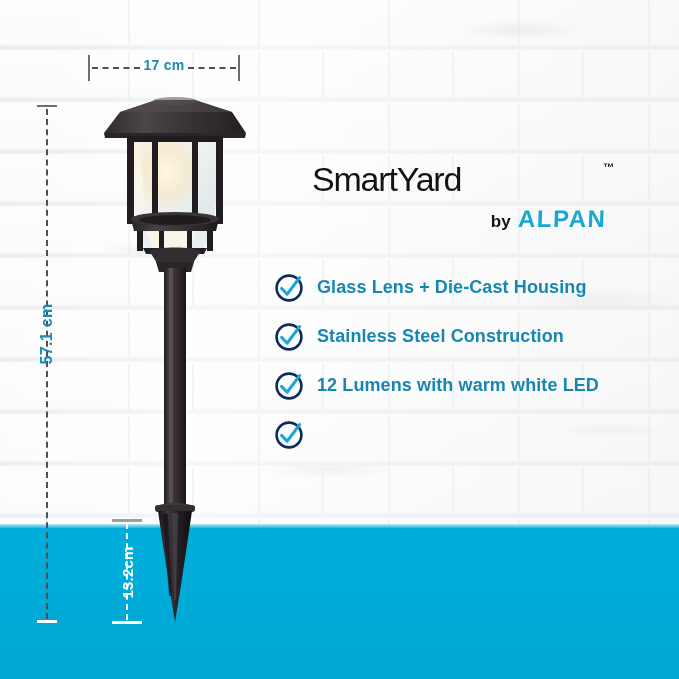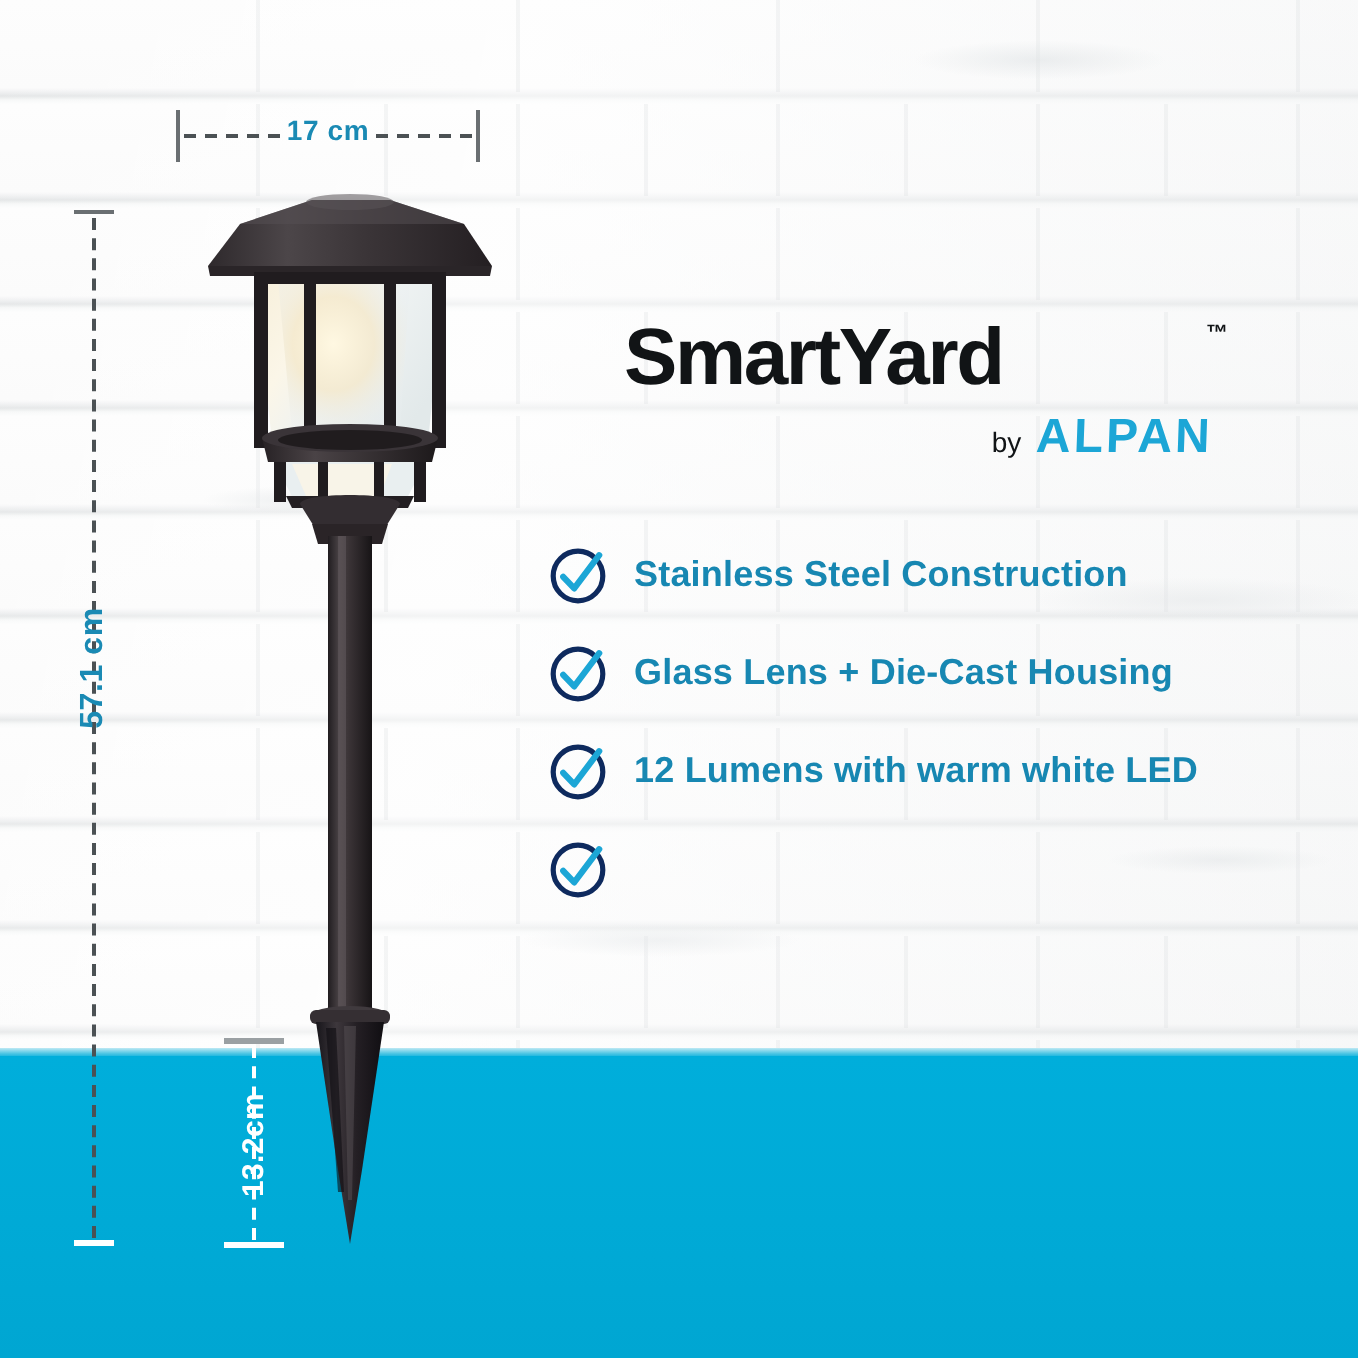--- a/index.html
+++ b/index.html
@@ -128,32 +128,32 @@
     text-align:center;
     font-size:15px;font-weight:700;color:#ffffff;letter-spacing:.2px;
     white-space:nowrap;
   }
 
   
   .brand{
     position:absolute;left:312px;top:155px;width:300px;height:76px;
   }
   .brand .word{
-    font-size:40px;font-weight:700;color:#111416;letter-spacing:-1.2px;
+    font-size:34px;font-weight:400;color:#111416;letter-spacing:-1.2px;
     line-height:48px;white-space:nowrap;
     font-family:"Liberation Sans",sans-serif;
   }
   .brand .tm{
     position:absolute;right:-2px;top:6px;font-size:11px;color:#111416;font-weight:700;
   }
   .brand .sub{
     position:absolute;right:6px;top:50px;
     display:flex;align-items:baseline;gap:7px;white-space:nowrap;
   }
-  .brand .sub .by{font-size:14px;color:#111416;font-weight:400;}
+  .brand .sub .by{font-size:17px;color:#111416;font-weight:700;}
   .brand .sub .alpan{
     font-size:24px;font-weight:700;color:#1ca6d6;letter-spacing:1.5px;
     font-family:"Liberation Sans",sans-serif;
     transform:skewX(-2deg);
   }
 
   
   .features{
     position:absolute;left:274px;top:263px;width:400px;
   }
@@ -310,31 +310,31 @@
 
   <div class="features">
 
     <div class="feat">
       <span class="mark">
         <svg viewBox="0 0 30 30">
           <circle cx="15" cy="15" r="12.4" fill="none" stroke="#0e2a5e" stroke-width="2.6"></circle>
           <path d="M7.6,15.4 L13.1,21.2 L25.6,4.6" fill="none" stroke="#1ca6d6" stroke-width="3.1" stroke-linecap="round" stroke-linejoin="round"></path>
         </svg>
       </span>
-      <span class="txt">Stainless Steel Construction</span>
+      <span class="txt">Glass Lens + Die-Cast Housing</span>
     </div>
 
     <div class="feat">
       <span class="mark">
         <svg viewBox="0 0 30 30">
           <circle cx="15" cy="15" r="12.4" fill="none" stroke="#0e2a5e" stroke-width="2.6"></circle>
           <path d="M7.6,15.4 L13.1,21.2 L25.6,4.6" fill="none" stroke="#1ca6d6" stroke-width="3.1" stroke-linecap="round" stroke-linejoin="round"></path>
         </svg>
       </span>
-      <span class="txt">Glass Lens + Die-Cast Housing</span>
+      <span class="txt">Stainless Steel Construction</span>
     </div>
 
     <div class="feat">
       <span class="mark">
         <svg viewBox="0 0 30 30">
           <circle cx="15" cy="15" r="12.4" fill="none" stroke="#0e2a5e" stroke-width="2.6"></circle>
           <path d="M7.6,15.4 L13.1,21.2 L25.6,4.6" fill="none" stroke="#1ca6d6" stroke-width="3.1" stroke-linecap="round" stroke-linejoin="round"></path>
         </svg>
       </span>
       <span class="txt">12 Lumens with warm white LED</span>

